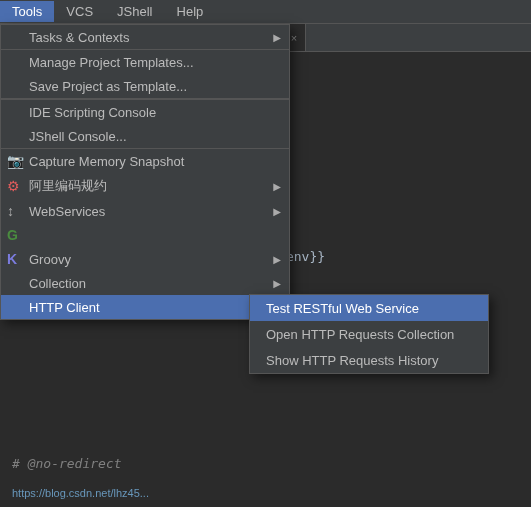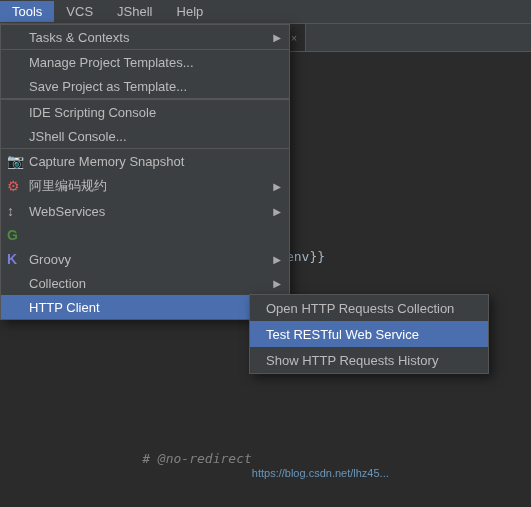--- a/index.html
+++ b/index.html
@@ -272,30 +272,30 @@
   <div class="menu-item">
     <span>Collection</span>
     <span class="arrow">▶</span>
   </div>
 
   <div class="menu-item http-client-active" style="position:relative;text-align:right;">
     <span>HTTP Client</span>
     <span class="arrow" style="color:#fff;">▶</span>
 
     <div class="submenu">
+      <div class="submenu-item active">
+        <span>Test RESTful Web Service</span>
+      </div>
       <div class="submenu-item">
         <span>Open HTTP Requests Collection</span>
-      </div>
-      <div class="submenu-item active">
-        <span>Test RESTful Web Service</span>
       </div>
       <div class="submenu-item">
         <span>Show HTTP Requests History</span>
       </div>
     </div>
   </div>
 
 </div>
 
-<div style="position:absolute; bottom: 0; left:0; width:531px; height: 60px; background:#2b2b2b; display:flex; flex-direction:row; justify-content:center; padding: 4px 12px;">
+<div style="position:absolute; bottom: 0; left:0; width:531px; height: 60px; background:#2b2b2b; display:flex; flex-direction:column; justify-content:center; padding: 4px 12px;">
   <div style="font-family:Consolas,monospace; font-size:13px; color:#808080; font-style:italic;"># @no-redirect</div>
   <div style="font-family:Arial,sans-serif; font-size:11px; color:#6897bb; margin-top:16px;">https://blog.csdn.net/lhz45...</div>
 </div>
 
 </body></html>

